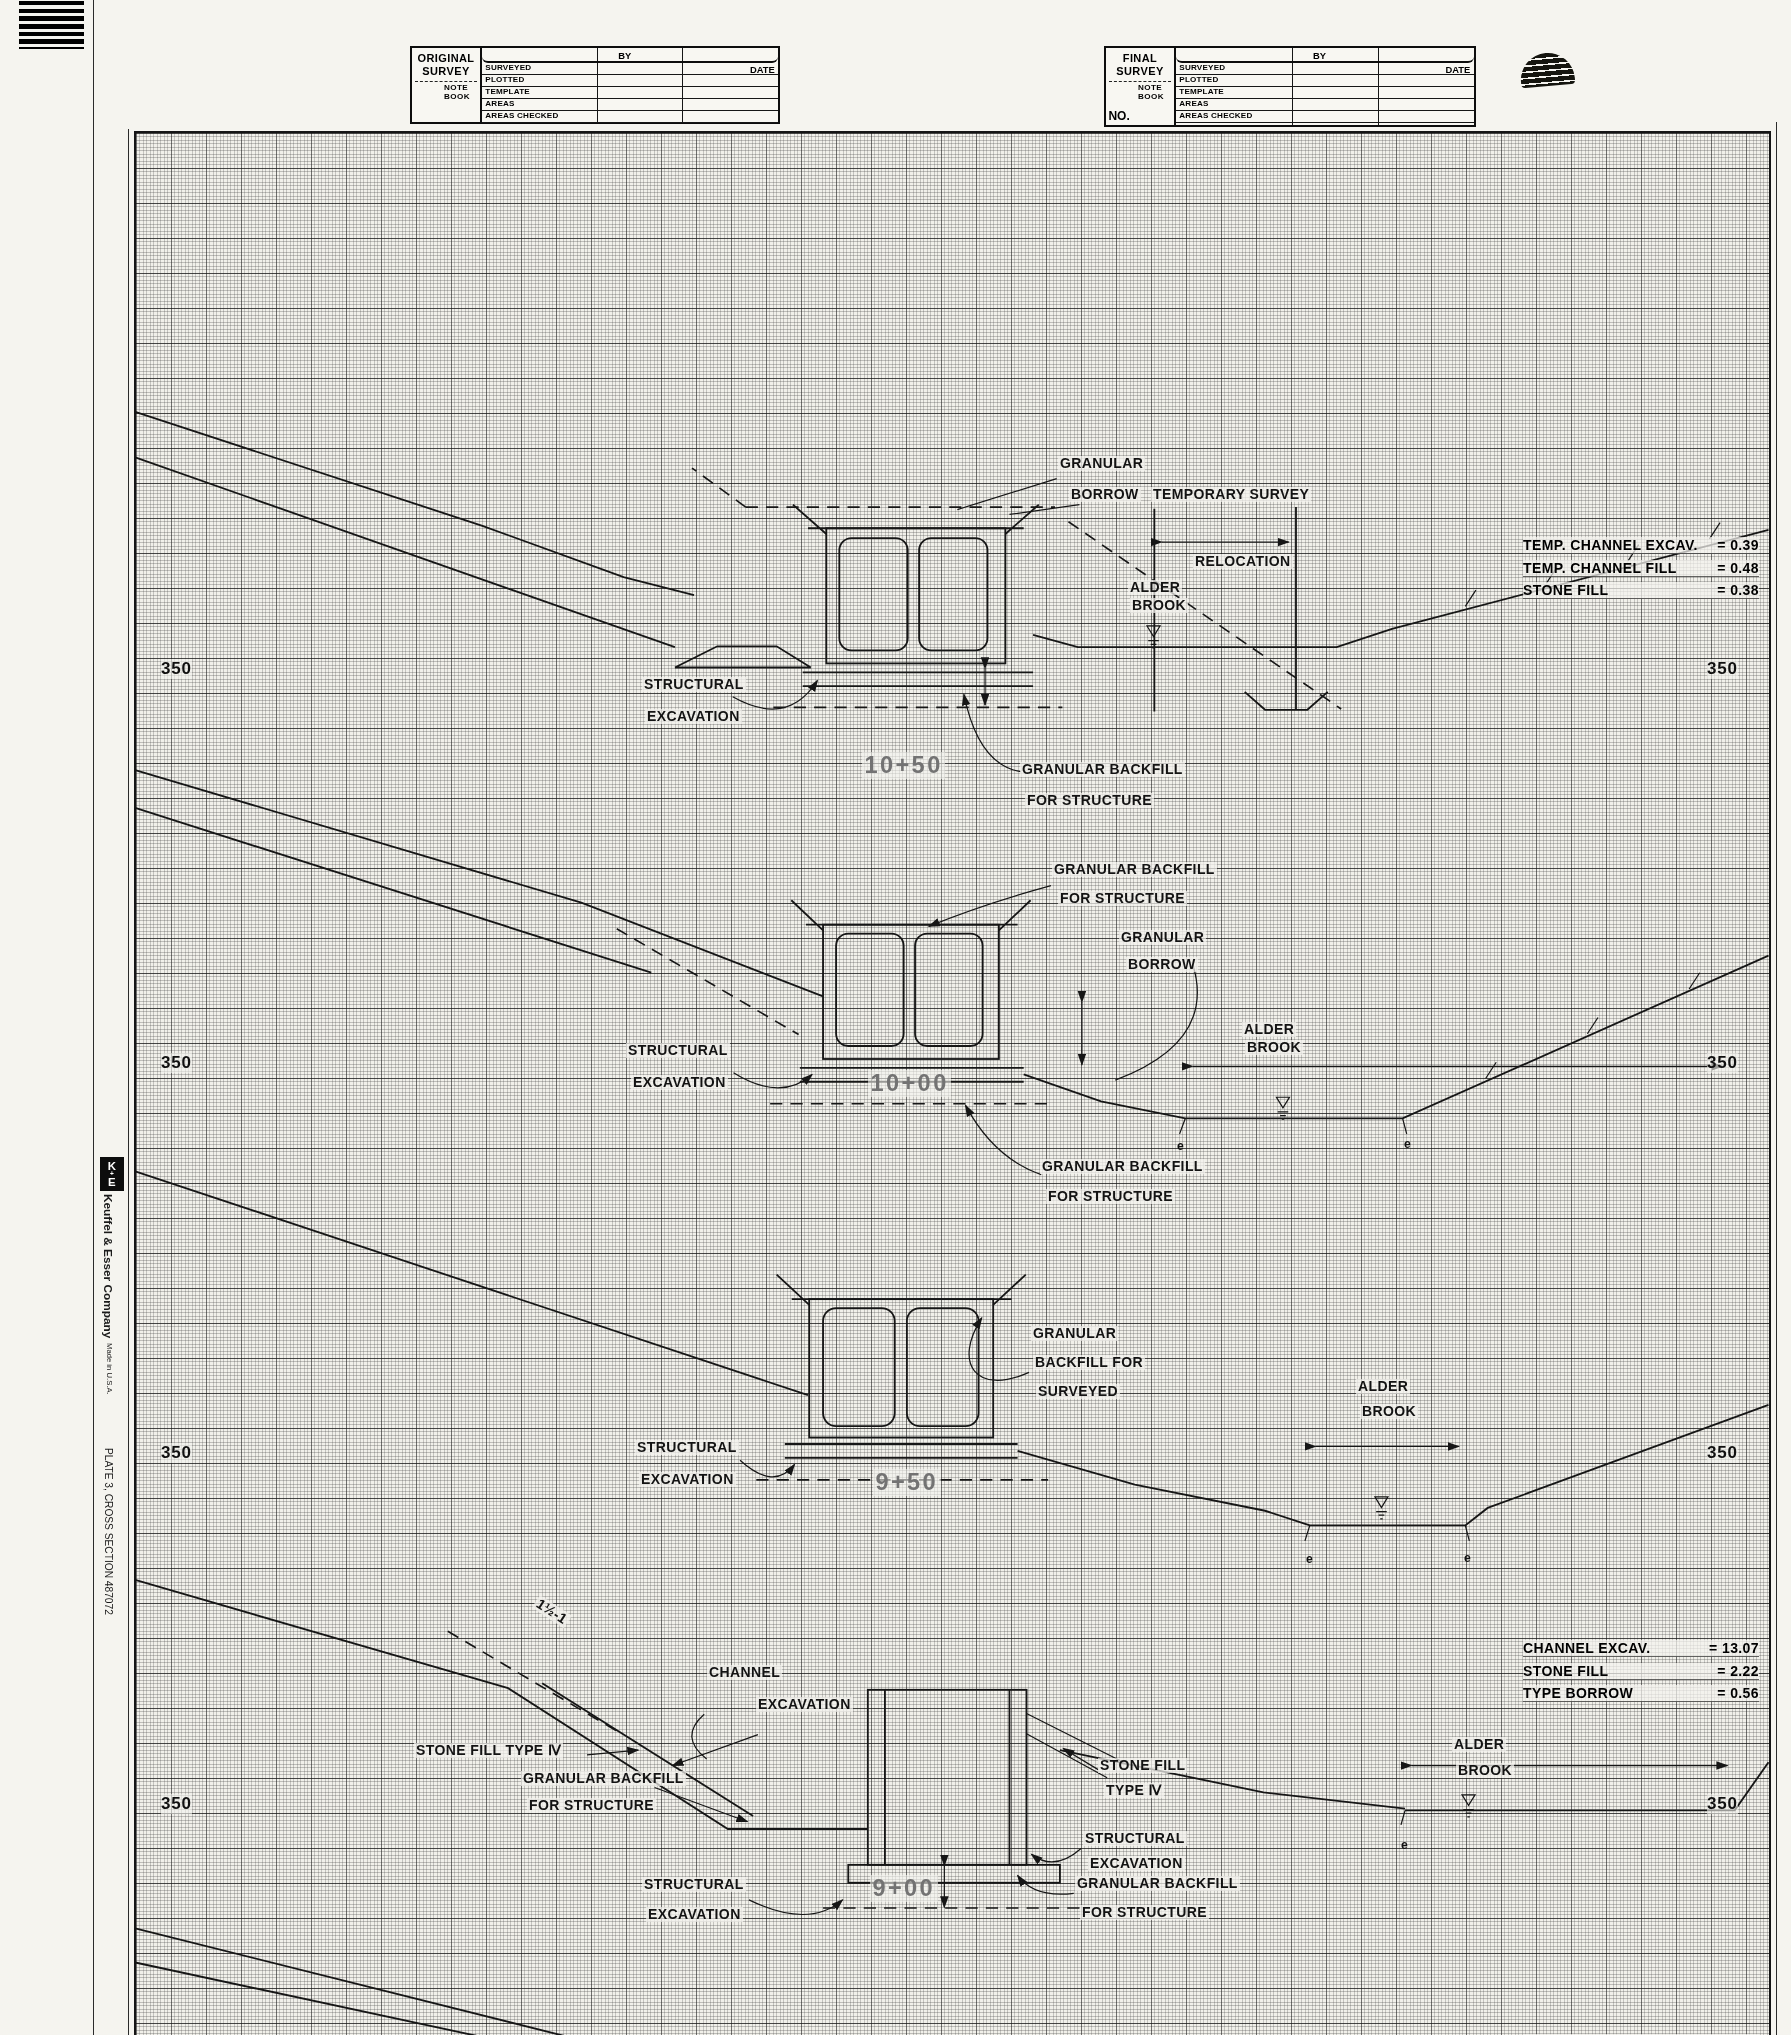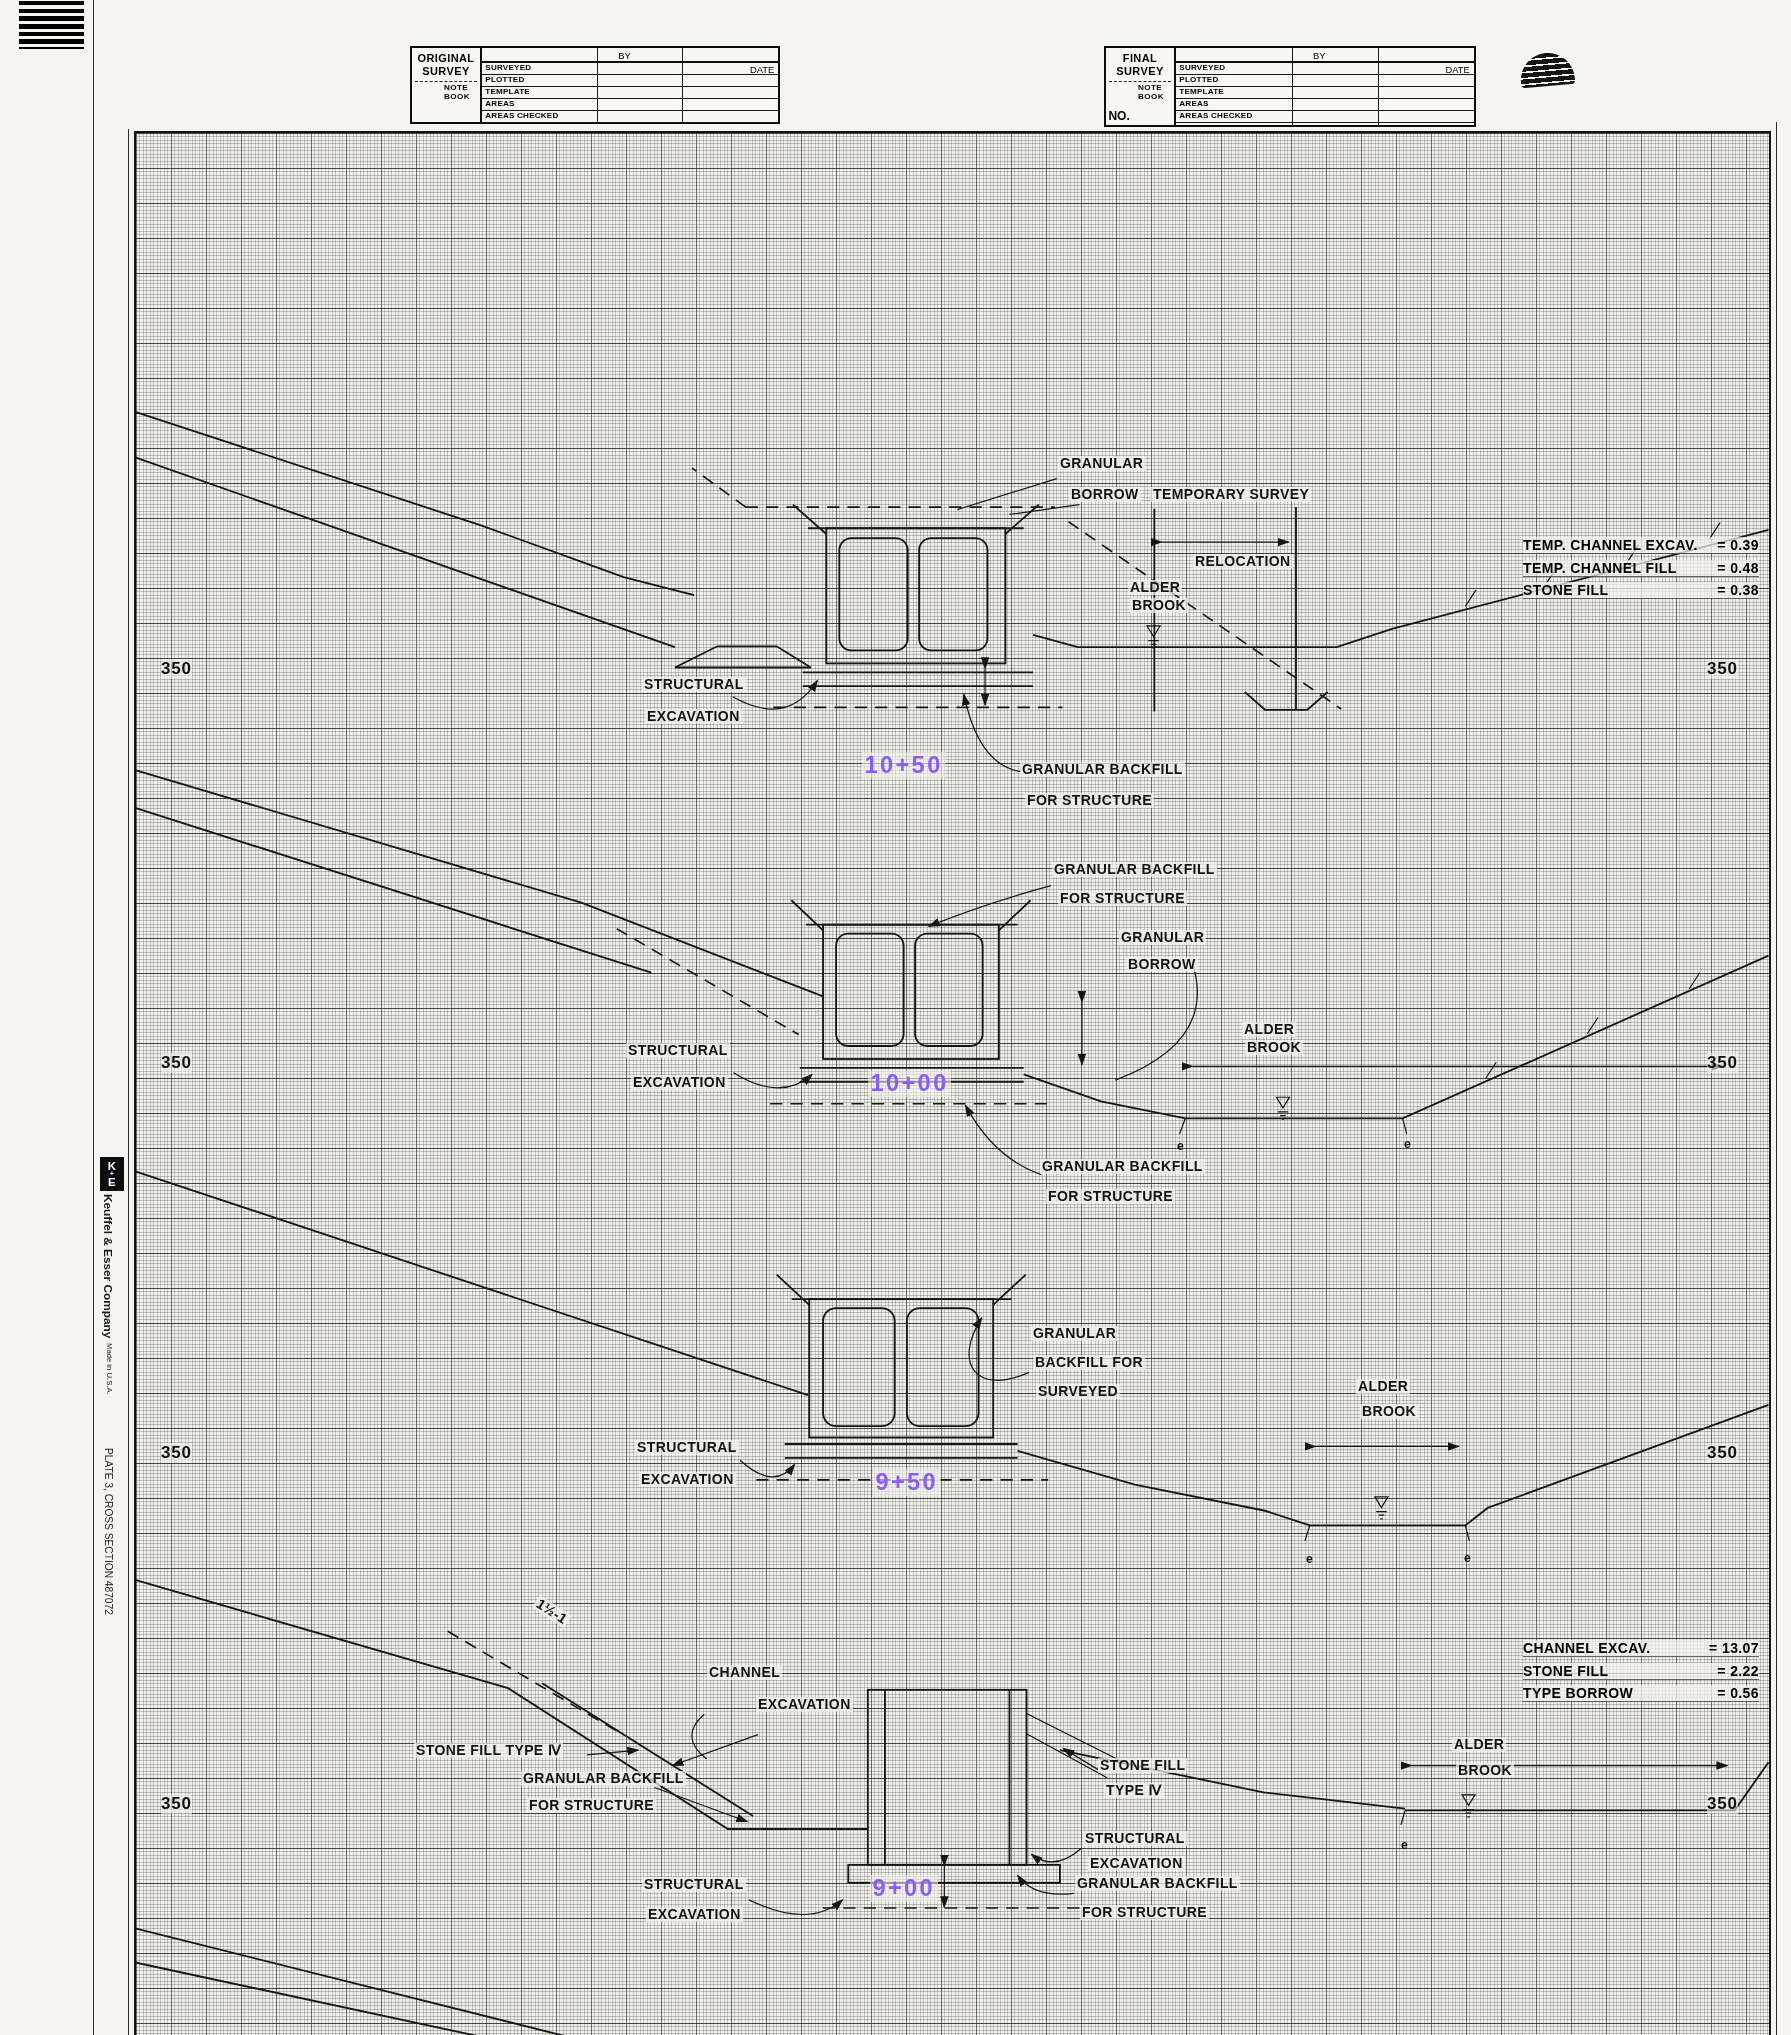--- a/index.html
+++ b/index.html
@@ -15,29 +15,29 @@
       repeating-linear-gradient(to right, rgba(70,70,70,.26) 0 0.6px, transparent 0.6px 3.5px);}
   .vline{position:absolute;background:#2b2b2b;}
   
   .survey-box{position:absolute;border:2.4px solid #0d0d0d;background:#f8f7f2;display:flex;}
   .sv-left{width:68px;border-right:2px solid #0d0d0d;display:flex;flex-direction:column;align-items:center;}
   .sv-title{font-weight:bold;font-size:11px;text-align:center;line-height:1.15;margin-top:4.1px;letter-spacing:0.4px;}
   .sv-dash{width:90%;border-top:1.2px dashed #222;margin:3.3px 0 1.6px 0;}
   .sv-note{font-size:8.1px;font-weight:bold;letter-spacing:0.4px;margin-left:32px;}
   .sv-no{font-size:12px;font-weight:bold;margin-top:auto;align-self:flex-start;padding:0 0 1.6px 2.4px;}
   .sv-right{position:relative;flex:1;}
-  .sv-hdr{position:relative;height:13px;border-bottom:2px solid #0d0d0d;font-weight:normal;font-size:9.4px;}
+  .sv-hdr{position:relative;height:13px;border-bottom:2px solid #0d0d0d;font-weight:bold;font-size:9.4px;border-radius:6px;}
   .sv-hdr .by{position:absolute;left:46%;top:1.6px;}
   .sv-hdr .date{position:absolute;left:78%;top:16px;margin-left:37px;}
   .sv-row{position:relative;height:11px;border-bottom:1.2px solid #161616;font-size:8.1px;font-weight:bold;padding-left:3.3px;letter-spacing:0.2px;}
   .sv-sep{position:absolute;top:0;bottom:0;width:1.2px;background:#161616;}
   
   .lbl{position:absolute;font-size:14px;font-weight:bold;letter-spacing:0.4px;color:#131313;
        background:rgba(244,243,238,.72);padding:0.4px 2px;white-space:nowrap;line-height:1.05;transform-origin:left top;}
-  .station{position:absolute;font-size:23.6px;font-weight:bold;letter-spacing:2.4px;color:#8b5cf6;background:rgba(244,243,238,.6);padding:0 2.4px;}
+  .station{position:absolute;font-size:23.6px;font-weight:bold;letter-spacing:2.4px;color:#737373;background:rgba(244,243,238,.6);padding:0 2.4px;}
   .elev{position:absolute;font-size:17px;font-weight:bold;letter-spacing:0.8px;color:#101010;background:rgba(244,243,238,.6);}
   .qty{position:absolute;width:236px;}
   .qty-row{display:flex;justify-content:space-between;font-size:14px;font-weight:bold;letter-spacing:0.4px;
            background:rgba(244,243,238,.72);margin-bottom:5.7px;border-bottom:1.2px solid rgba(20,20,20,.65);}
   .e-mark{position:absolute;font-size:12.2px;font-weight:bold;color:#131313;}
   
   .vtext{position:absolute;writing-mode:vertical-rl;white-space:nowrap;color:#1a1a1a;}
   #ke-logo{position:absolute;left:100px;top:1157px;width:23.6px;height:34px;background:#0d0d0d;color:#fff;
            display:flex;flex-direction:column;align-items:center;justify-content:center;font-weight:bold;line-height:.9;}
   #ke-logo .k{font-size:11.4px}#ke-logo .p{font-size:6.5px}#ke-logo .e{font-size:11.4px}

